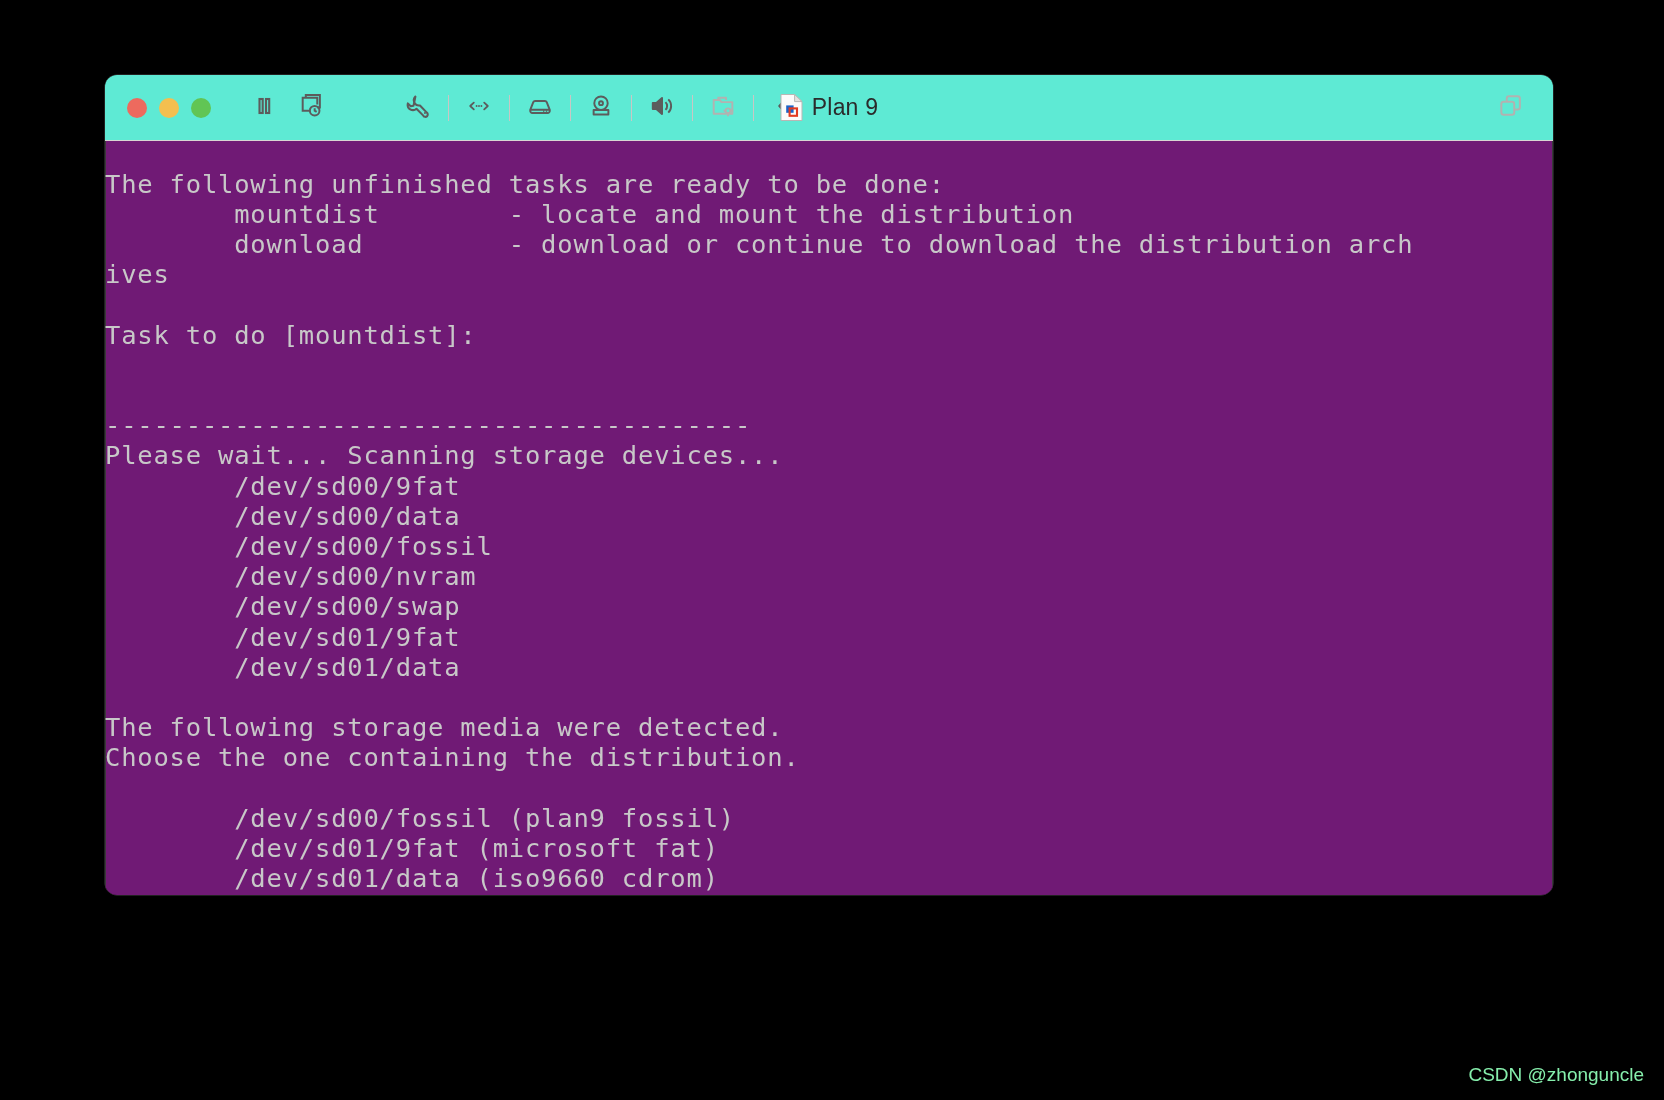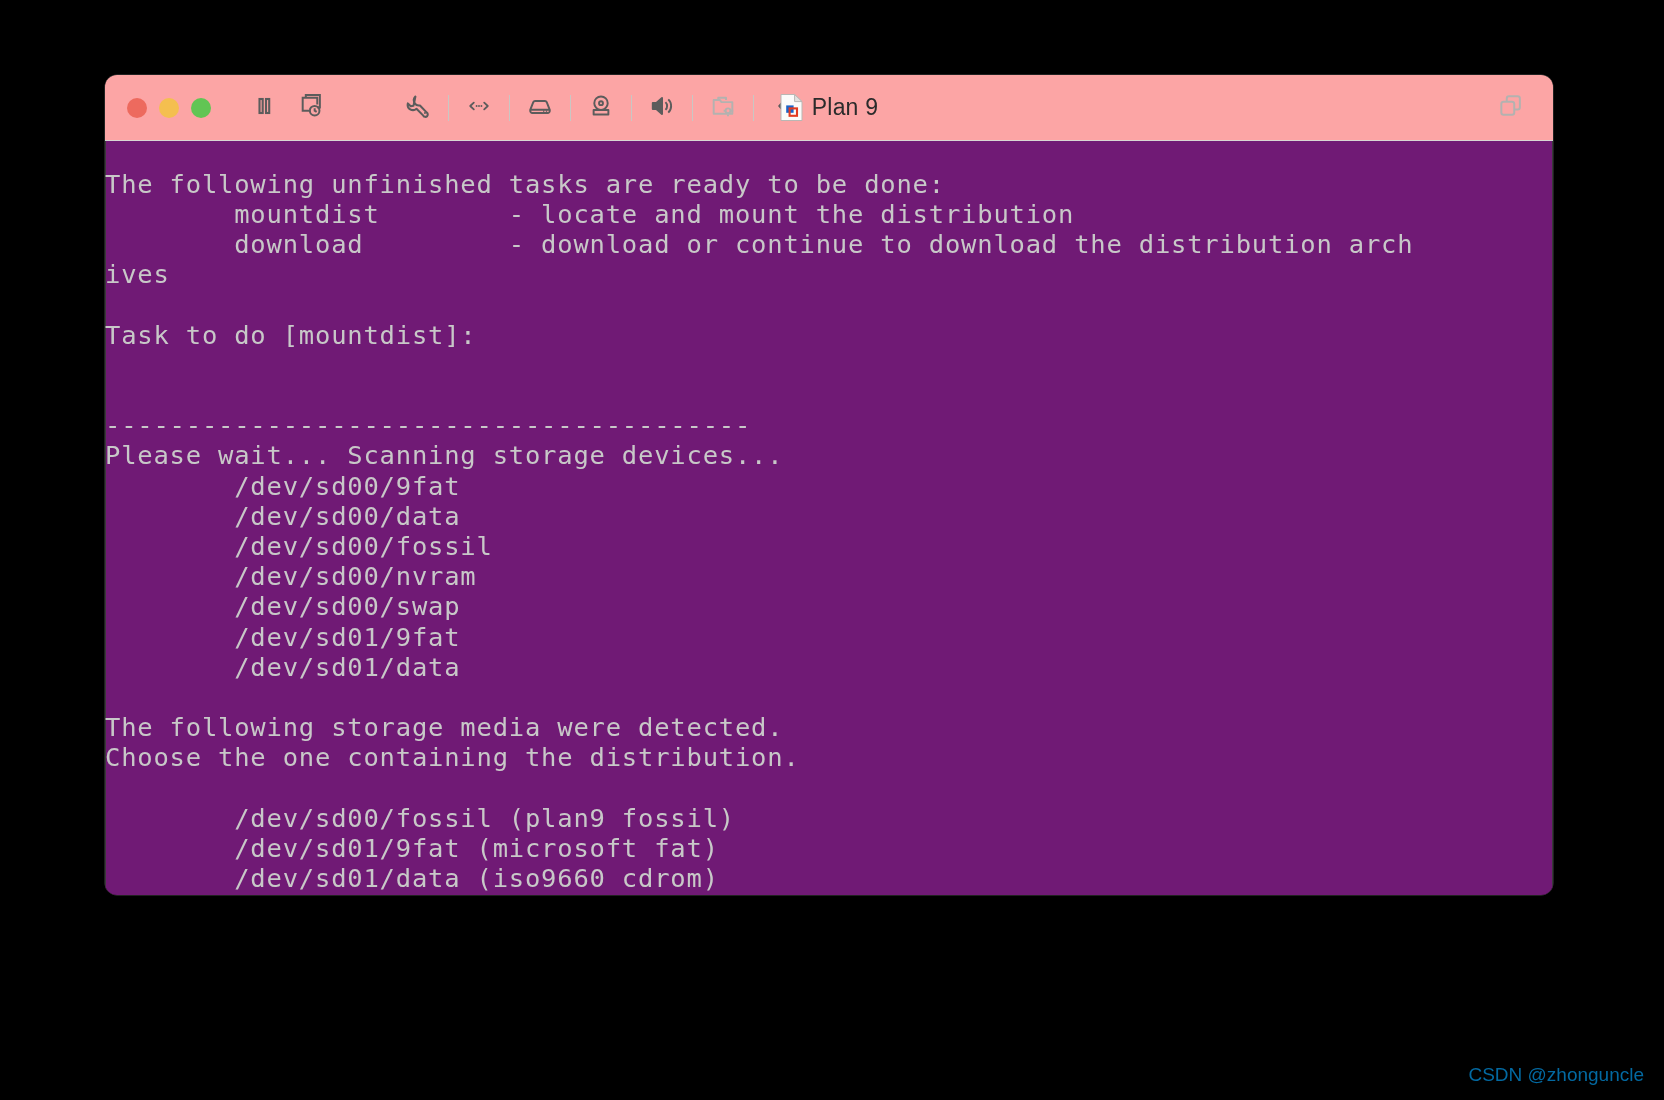--- a/index.html
+++ b/index.html
@@ -28,21 +28,21 @@
     overflow: hidden;
     display: flex;
     flex-direction: column;
   }
 
   
   #toolbar {
     position: relative;
     height: 66px;
     flex: 0 0 66px;
-    background: #fca5a5;
+    background: #5eead4;
     border-bottom: 1px solid #d8d6d3;
     display: flex;
     align-items: center;
     box-sizing: border-box;
   }
 
   .traffic-lights {
     display: flex;
     align-items: center;
     gap: 12px;
@@ -146,21 +146,21 @@
     height: 100%;
     background: #3a3a3a;
   }
 
   
   #watermark {
     position: absolute;
     right: 20px;
     bottom: 14px;
     font-size: 19px;
-    color: #0369a1;
+    color: #86efac;
     font-family: "Liberation Sans", sans-serif;
   }
 </style>
 </head>
 <body>
 
 <div id="vm-window">
 
   <div id="toolbar">
 

